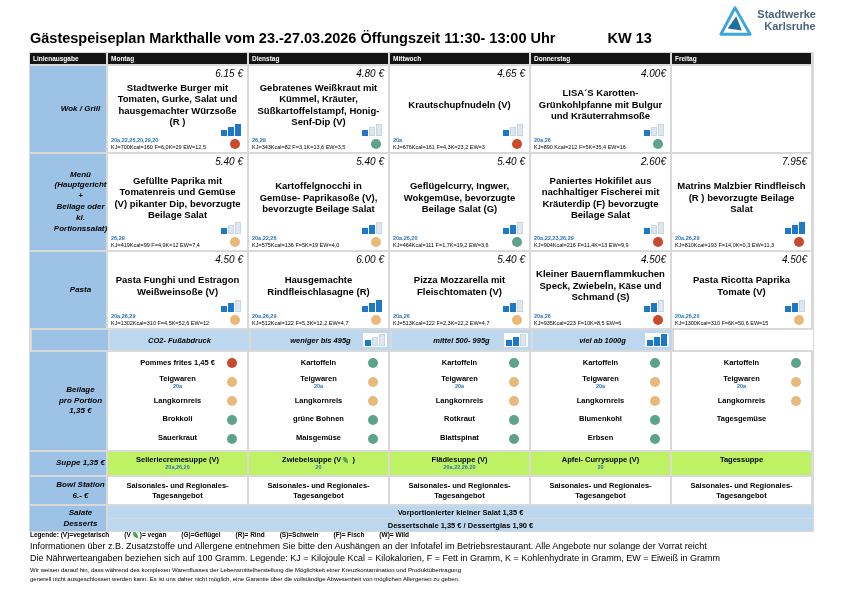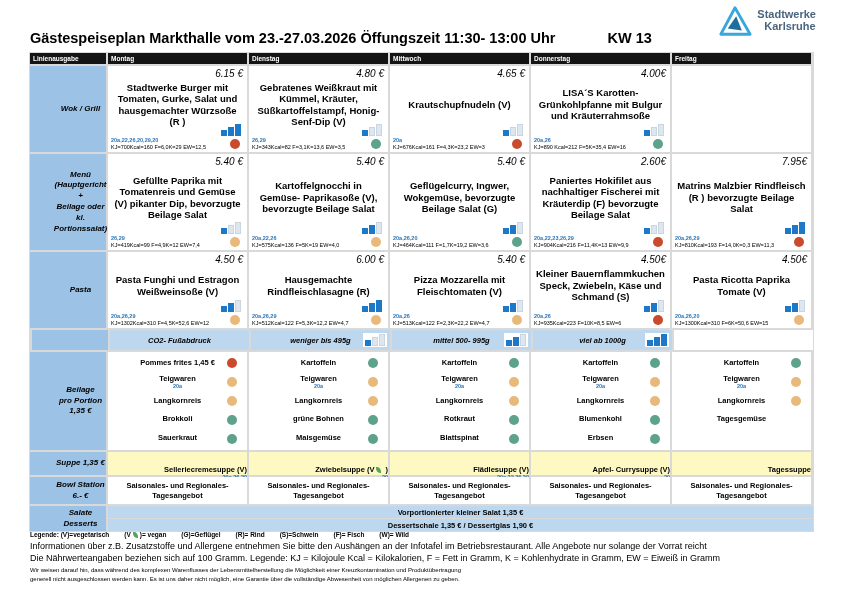--- a/index.html
+++ b/index.html
@@ -34,21 +34,21 @@
   .dot{width:10px;height:10px;border-radius:50%;display:inline-block;}
   .red{background:#C94A2D;} .yellow{background:#E9B97B;} .green{background:#5CA28D;}
   .dish>.dot{position:absolute;right:7px;bottom:3px;}
   .co2cell{background:#BDD7EE;position:relative;display:flex;align-items:center;justify-content:center;
            font-size:7.5px;font-weight:bold;font-style:italic;}
   .sidecell{background:#fff;display:flex;flex-direction:column;padding:2px 0;}
   .sideitem{flex:1;position:relative;display:flex;flex-direction:column;align-items:center;justify-content:center;
             font-size:7.5px;font-weight:bold;line-height:1.15;padding:0 20px;text-align:center;}
   .sideitem .dot{position:absolute;right:10px;top:50%;transform:translateY(-50%);}
   .sidealg{font-size:5.5px;color:#2E74B5;font-weight:bold;}
-  .soupcell{background:#fef9c3;padding-top:13px;text-align:right;font-size:7.5px;font-weight:bold;line-height:1.25;}
+  .soupcell{background:#bef264;padding-top:3px;text-align:center;font-size:7.5px;font-weight:bold;line-height:1.25;}
   .soupalg{font-size:5.5px;color:#2E74B5;font-weight:bold;}
   .bowlcell{background:#fff;white-space:pre-line;display:flex;align-items:center;justify-content:center;
             text-align:center;font-size:7.5px;font-weight:bold;line-height:1.3;}
   .saladcol{flex:1;display:flex;flex-direction:column;gap:1px;}
   .saladbar{flex:1;background:#BDD7EE;display:flex;align-items:center;justify-content:center;
             font-size:7.5px;font-weight:bold;}
   .leaf{display:inline-block;width:5px;height:6px;background:#56A556;border-radius:0 80% 0 80%;
         vertical-align:middle;margin:0 2px;}
   .legend{position:absolute;left:30px;top:531px;display:flex;gap:15px;font-size:6.5px;font-weight:bold;}
   .info1{position:absolute;left:30px;top:541px;font-size:9px;}

